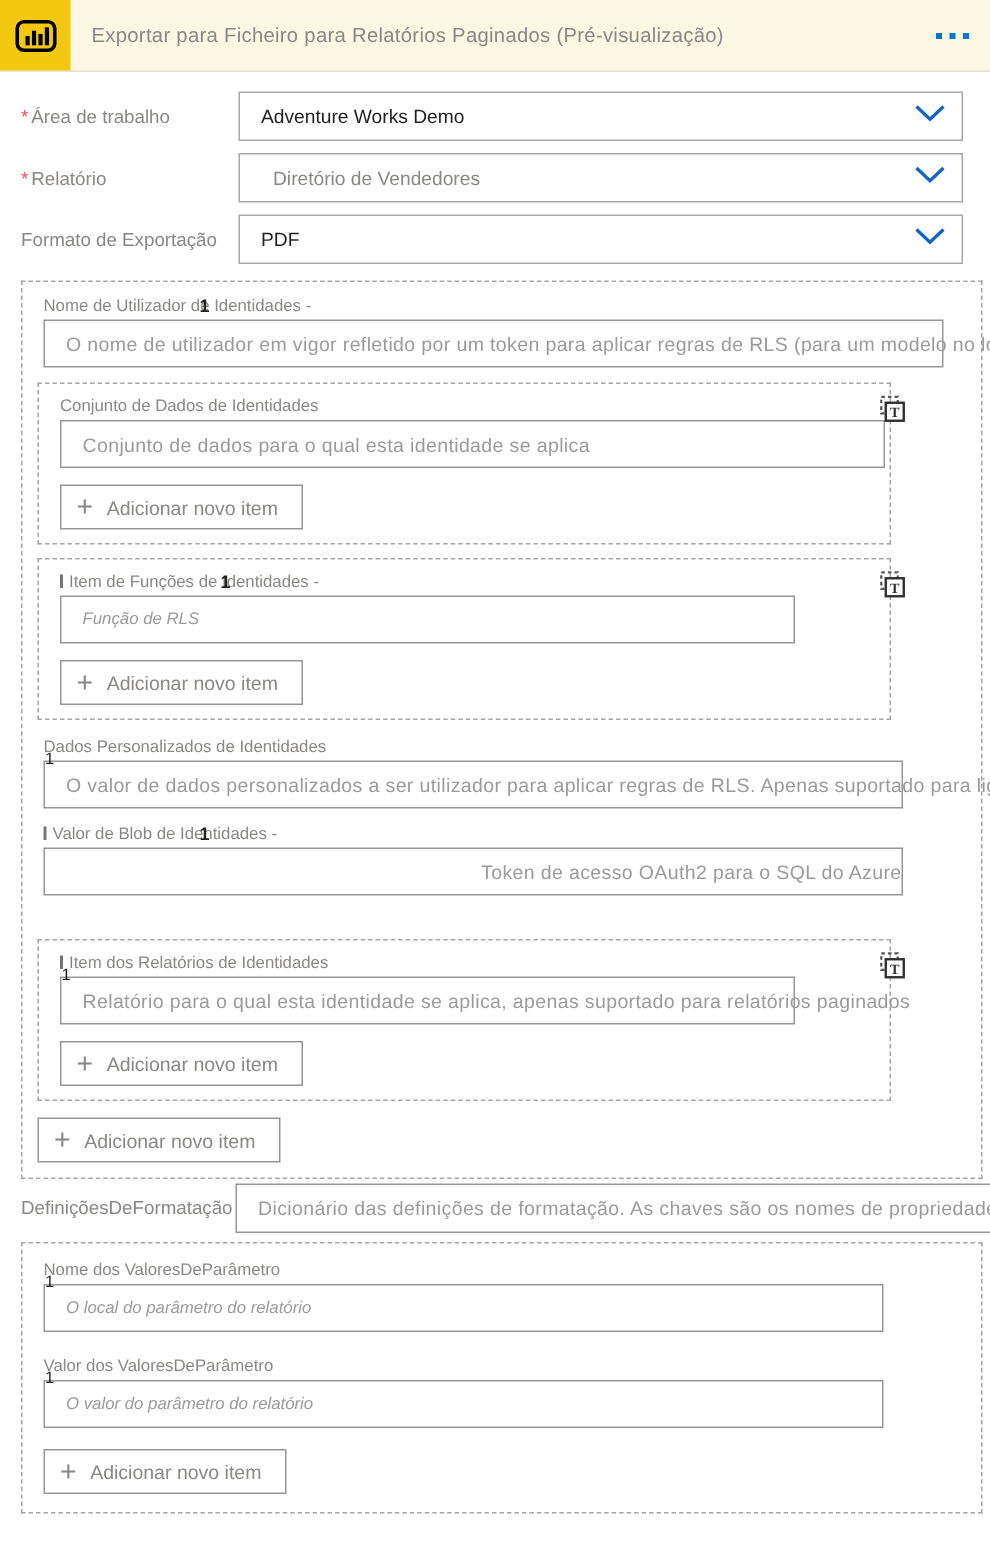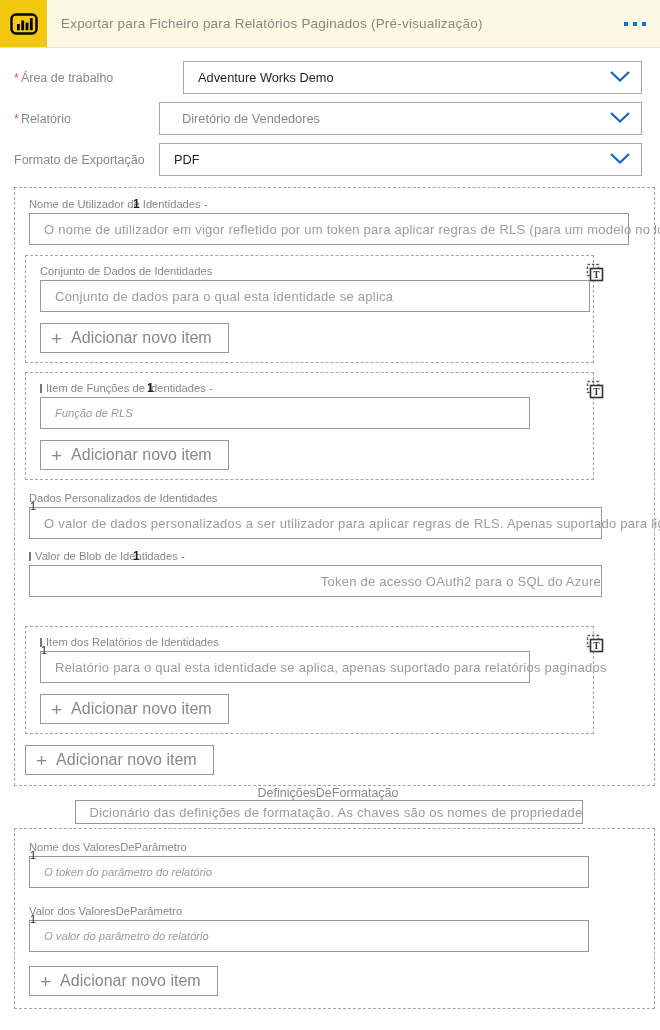--- a/index.html
+++ b/index.html
@@ -52,21 +52,21 @@
 
   
   .body-area { padding: 0; }
 
   .field-row {
     display: flex;
     align-items: center;
     padding: 0 18px 0 14px;
     height: 41px;
   }
-  .field-row.first { margin-top: 9px; gap: 24px; }
+  .field-row.first { margin-top: 9px; }
   .field-label {
     width: 145px;
     flex: 0 0 145px;
     font-size: 12.5px;
     color: #8a8886;
     white-space: nowrap;
   }
   .req-star { color: #e8546b; margin-right: 2px; }
 
   .combo {
@@ -171,21 +171,21 @@
     cursor: pointer;
   }
   .add-btn .plus {
     font-size: 19px;
     color: #8a8886;
     line-height: 1;
     margin-right: 9px;
     font-weight: 300;
   }
   .add-btn .txt {
-    font-size: 16px;
+    font-size: 13px;
     color: #8a8886;
     white-space: nowrap;
   }
 
   .overflow-text { overflow: visible; white-space: nowrap; }
 </style>
 </head>
 <body>
 
 <div class="card-header">
@@ -352,34 +352,34 @@
     </div>
 
     <div style="padding-left:10px; margin-top:11px;">
       <div class="add-btn">
         <span class="plus">+</span>
         <span class="txt">Adicionar novo item</span>
       </div>
     </div>
   </div>
 
-  <div class="field-row" style="height:38px; padding-left:14px;flex-direction:column;">
+  <div class="field-row" style="height:38px; padding-left:14px;">
     <div class="field-label" style="width:auto; flex:0 0 auto;">DefiniçõesDeFormatação</div>
     <div class="txtbox overflow-text" style="flex:1; height:33px; margin-left:2px;">
       <span class="ph">Dicionário das definições de formatação. As chaves são os nomes de propriedade</span>
     </div>
   </div>
 
   <div class="group outer" style="margin-top:4px; padding-top:12px; padding-bottom:12px;">
 
     <div class="lfield">
       <span class="lab">Nome dos ValoresDeParâmetro</span>
       <div class="txtbox" style="width:560px;">
         <span class="corner1">1</span>
-        <span class="ph sm">O token do parâmetro do relatório</span>
+        <span class="ph sm">O local do parâmetro do relatório</span>
       </div>
 
     </div>
 
     <div class="lfield" style="margin-top:17px;">
       <span class="lab">Valor dos ValoresDeParâmetro</span>
       <div class="txtbox" style="width:560px;">
         <span class="corner1">1</span>
         <span class="ph sm">O valor do parâmetro do relatório</span>
       </div>

